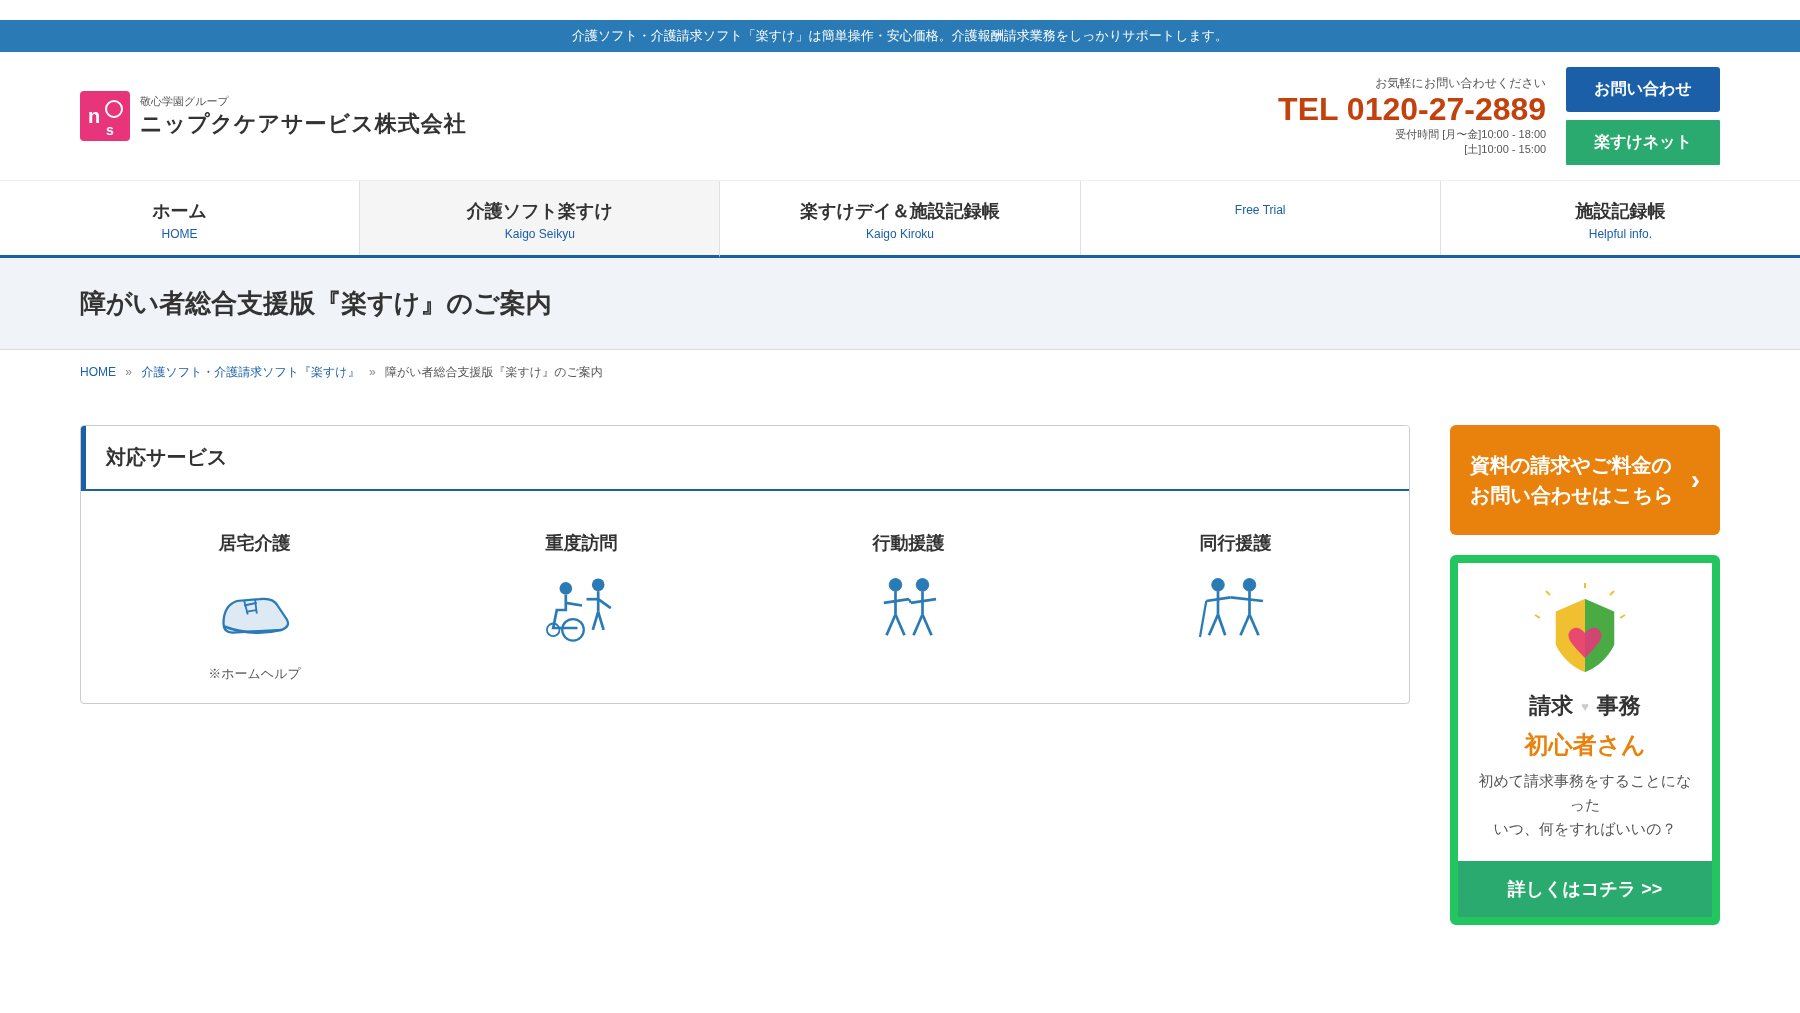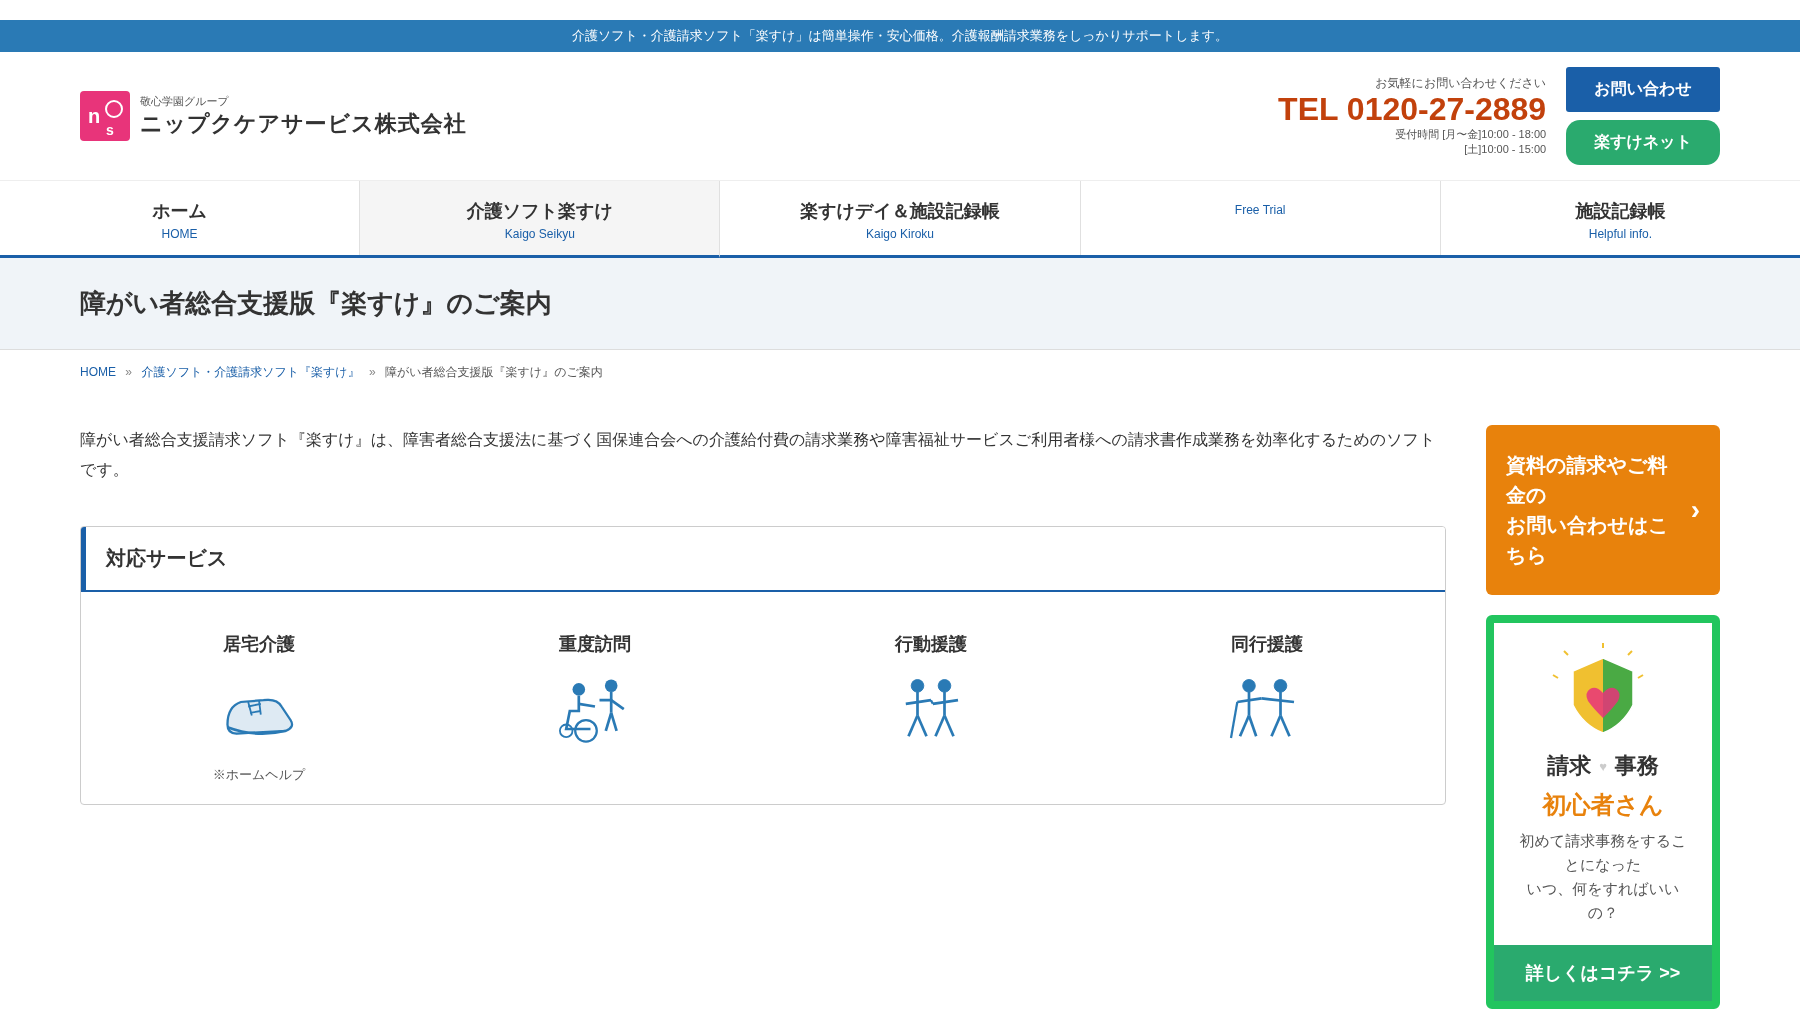--- a/index.html
+++ b/index.html
@@ -87,21 +87,21 @@
       white-space: nowrap;
     }
     .btn-rakusuke {
       background: #2aaa6e;
       color: white;
       border: none;
       padding: 12px 28px;
       font-size: 16px;
       font-weight: bold;
       cursor: pointer;
-      border-radius: 14px;
+      border-radius: 1px;
       white-space: nowrap;
     }
 
     
     .nav {
       display: flex;
       background: #fff;
       border-bottom: 3px solid #1a5fa8;
     }
     .nav-item {
@@ -154,21 +154,21 @@
     
     .main-content {
       display: flex;
       gap: 40px;
       padding: 30px 80px 60px;
     }
     .content-left {
       flex: 1;
     }
     .content-right {
-      width: 234px;
+      width: 270px;
       flex-shrink: 0;
     }
 
     
     .description {
       font-size: 16px;
       line-height: 1.9;
       color: #333;
       margin-bottom: 40px;
     }
@@ -349,21 +349,20 @@
   <a href="#">HOME</a>
   <span class="sep">»</span>
   <a href="#">介護ソフト・介護請求ソフト『楽すけ』</a>
   <span class="sep">»</span>
   <span>障がい者総合支援版『楽すけ』のご案内</span>
 </div>
 
 <div class="main-content">
   <div class="content-left">
 
-    <p class="description">障がい者総合支援請求ソフト『楽すけ』は、障害者総合支援法に基づく国保連合会への介護給付費の請求業務や障害福祉サービスご利用者様への請求書作成業務を効率化するためのソフトです。</p>
 
     <div class="service-section">
       <div class="service-title-bar">対応サービス</div>
       <div class="service-grid">
 
         <div class="service-item">
           <span class="service-label">居宅介護</span>
 
           <svg class="service-icon" viewBox="0 0 100 80" xmlns="http://www.w3.org/2000/svg">
             <g fill="none" stroke="#2a7ab5" stroke-width="3">

